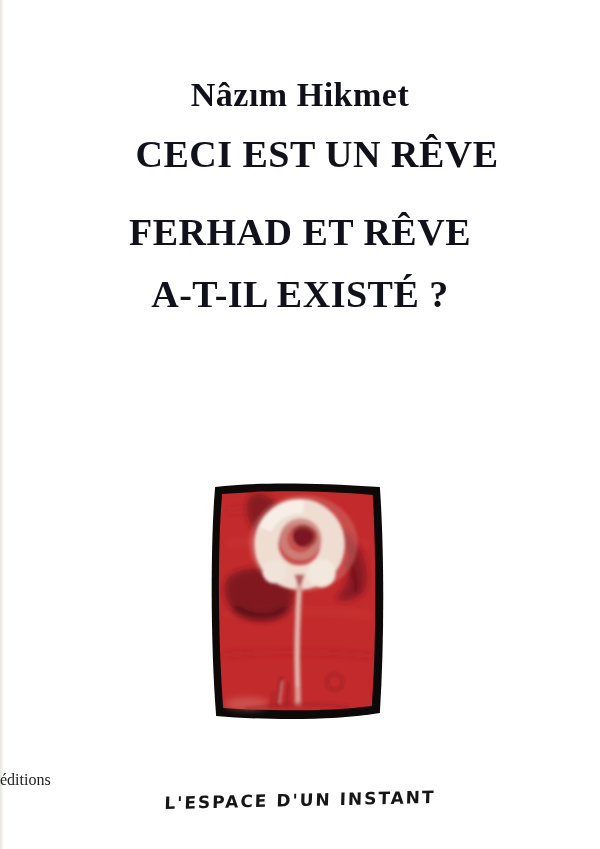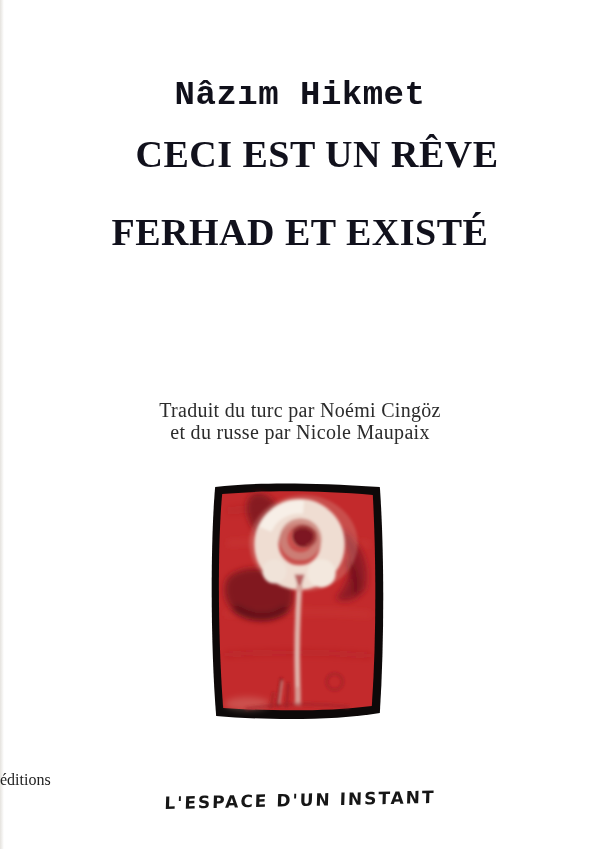--- a/index.html
+++ b/index.html
@@ -6,21 +6,21 @@
   .page{
     position:relative;width:600px;height:849px;background:#ffffff;overflow:hidden;
     font-family:"Liberation Serif",serif;
   }
   .scan-edge-left{
     position:absolute;left:0;top:0;width:4px;height:849px;
     background:linear-gradient(to right,#dcd9d3,#ffffff);opacity:.75;
   }
   .author{
     position:absolute;top:78px;left:0;width:100%;text-align:center;
-    font-weight:bold;font-size:34px;line-height:1;color:#10101a;letter-spacing:.5px;font-family:Liberation Mono, monospace;
+    font-weight:bold;font-size:34px;line-height:1;color:#10101a;letter-spacing:.5px;
   }
   .title{
     position:absolute;left:0;width:100%;text-align:center;
     font-weight:bold;font-size:38px;line-height:40px;color:#11111c;letter-spacing:.5px;
   }
   .t1{top:134px;margin-left:17px;}
   .t2{top:212px;}
   .t3{top:274px;}
   .credits{
     position:absolute;top:399px;left:0;width:100%;text-align:center;
@@ -41,29 +41,26 @@
 </head>
 <body>
 
 <div class="page">
 
   <div class="scan-edge-left"></div>
 
   <div class="author">Nâzım Hikmet</div>
 
   <div class="title t1">CECI EST UN RÊVE</div>
-  <div class="title t2">FERHAD ET EXISTÉ</div>
+  <div class="title t2">FERHAD ET RÊVE</div>
 
   <div class="title t3">
+    <div>A-T-IL EXISTÉ ?</div>
   </div>
 
-  <div class="credits">
-    <div>Traduit du turc par Noémi Cingöz</div>
-    <div>et du russe par Nicole Maupaix</div>
-  </div>
 
   <svg class="painting" viewBox="0 0 180 241" xmlns="http://www.w3.org/2000/svg" aria-hidden="true">
     <defs>
       <filter id="blurS" x="-30%" y="-30%" width="160%" height="160%">
         <feGaussianBlur stdDeviation="1.6"></feGaussianBlur>
       </filter>
       <filter id="blurM" x="-40%" y="-40%" width="180%" height="180%">
         <feGaussianBlur stdDeviation="3"></feGaussianBlur>
       </filter>
     </defs>

